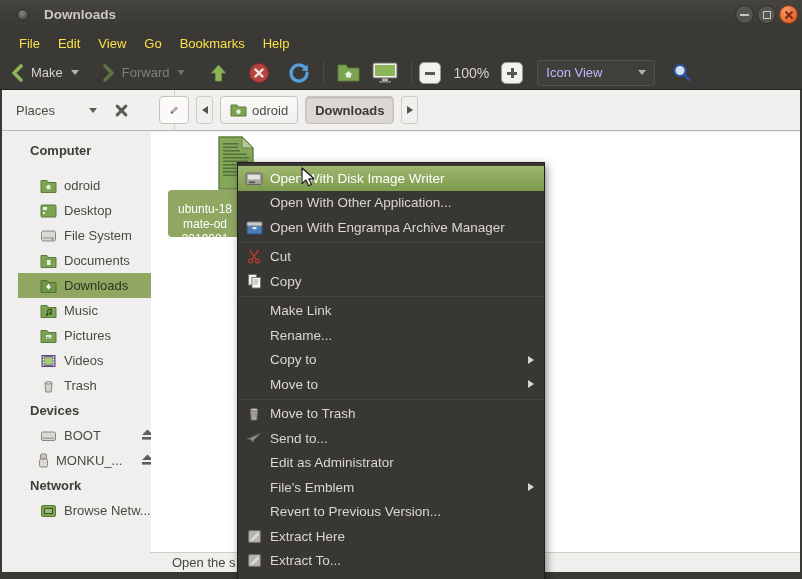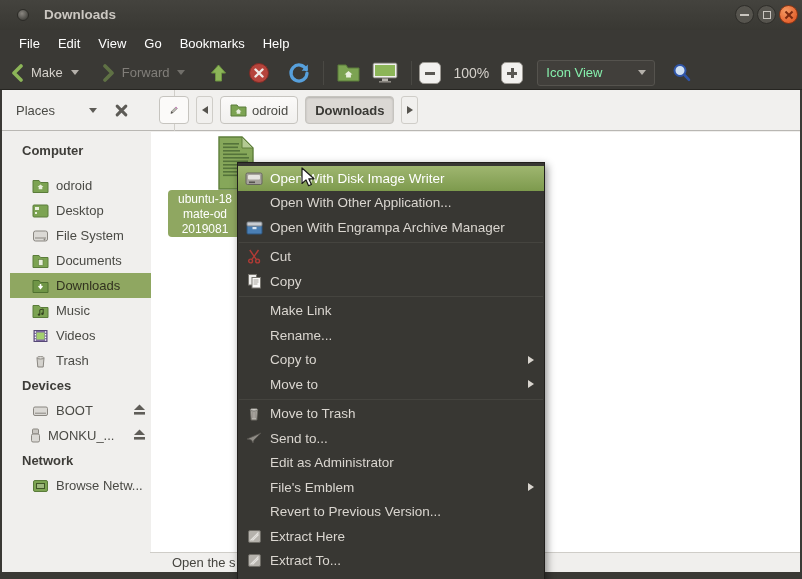--- a/index.html
+++ b/index.html
@@ -15,37 +15,37 @@
   .title{left:44px;top:7px;font-weight:bold;color:#cbc7c1;font-size:13.5px;}
   .winbtn{top:5px;width:19px;height:19px;border-radius:50%;background:#56544e;border:1px solid #2e2d29;}
   .winbtn .bar{position:absolute;left:4px;top:8px;width:9px;height:2px;background:#c9c5bf;}
   .winbtn .sq{position:absolute;left:4.5px;top:4.5px;width:8px;height:8px;border:1.5px solid #c9c5bf;}
   .winbtn.close{background:radial-gradient(circle at 35% 30%,#f49a63,#e4602c 75%);border-color:#8a3514;}
   .winbtn .x1,.winbtn .x2{position:absolute;left:4px;top:8px;width:10px;height:2px;background:#7c2a10;}
   .winbtn .x1{transform:rotate(45deg);} .winbtn .x2{transform:rotate(-45deg);}
 
   
   .menubar{left:0;top:30px;width:802px;height:26px;display:flex;align-items:center;padding-left:10px;gap:0;}
-  .mb-item{padding:3px 9px;color:#ffffff;}
+  .mb-item{padding:3px 9px;color:#fde047;}
 
   
   .toolbar{left:0;top:56px;width:802px;height:34px;display:flex;align-items:center;
            border-bottom:1px solid #262521;}
   .tb-btn{display:flex;align-items:center;gap:6px;padding:3px 6px;border-radius:3px;}
   .caret{width:0;height:0;border-left:4px solid transparent;border-right:4px solid transparent;
          border-top:5px solid #b5b1ab;margin-left:2px;}
   .dim{opacity:.45;}
   .tb-sep{width:1px;height:24px;background:#2b2a26;border-right:1px solid #4a4944;margin:0 7px;}
   .sqbtn{width:22px;height:22px;background:#f2f1ef;border:1px solid #9b9892;border-radius:5px;
          position:relative;}
   .sqbtn .minus{position:absolute;left:5px;top:9.5px;width:10px;height:2.5px;background:#5a5853;}
   .sqbtn .plus1{position:absolute;left:5px;top:9.5px;width:10px;height:2.5px;background:#5a5853;}
   .sqbtn .plus2{position:absolute;left:8.8px;top:5.8px;width:2.5px;height:10px;background:#5a5853;}
   .combo{width:118px;height:26px;background:#413f3b;border:1px solid #55534e;border-radius:3px;
-         display:flex;align-items:center;padding:0 8px;color:#86efac;}
+         display:flex;align-items:center;padding:0 8px;color:#c4b5fd;}
   .combo .caret{margin-left:auto;}
 
   
   .body-area{left:2px;top:90px;width:798px;height:482px;background:#f0efed;}
   .locbar{position:absolute;left:0;top:0;width:798px;height:41px;background:#f1f0ee;
           border-bottom:1px solid #b9b7b3;color:#4a4a45;}
   .places-wrap{position:absolute;left:0;top:0;width:173px;height:41px;border-right:1px solid #d0cec9;
                display:flex;align-items:center;}
   .dcaret{width:0;height:0;border-left:4.5px solid transparent;border-right:4.5px solid transparent;
           border-top:5.5px solid #5d5b56;}
@@ -53,33 +53,33 @@
          display:flex;align-items:center;padding:0 9px;gap:5px;color:#4a4a45;}
   .crumb.active{background:#dbd8d4;box-shadow:inset 0 1px 2px rgba(0,0,0,.18);font-weight:bold;color:#3a3935;}
   .navsq{width:17px;height:28px;border:1px solid #cfcdc8;border-radius:3px;display:flex;align-items:center;
          justify-content:center;background:#f1f0ee;}
   .tri-l{width:0;height:0;border-top:4.5px solid transparent;border-bottom:4.5px solid transparent;
          border-right:6px solid #55534e;}
   .tri-r{width:0;height:0;border-top:4.5px solid transparent;border-bottom:4.5px solid transparent;
          border-left:6px solid #55534e;}
 
   
-  .sidebar{position:absolute;left:8px;top:42px;width:148px;height:420px;background:#f0efed;
+  .sidebar{position:absolute;left:16px;top:42px;width:148px;height:420px;background:#f0efed;
            border-right:1px solid #d0cec9;padding-top:6px;color:#4a4a45;}
   .sb-header{height:25px;display:flex;align-items:center;padding-left:12px;font-weight:bold;color:#3e3d39;}
   .sb-item{height:25px;display:flex;align-items:center;padding-left:22px;gap:7px;position:relative;}
   .sb-item.sel{background:#8fa761;color:#31311f;}
   .sb-item .eject{position:absolute;right:10px;top:5px;}
   .statusbar{position:absolute;left:148px;top:462px;width:650px;height:20px;background:#f0efed;
              border-top:1px solid #cfcdc8;color:#45443f;display:flex;align-items:center;padding-left:22px;}
 
   
   .content{position:absolute;left:149px;top:42px;width:649px;height:420px;background:#ffffff;}
   .file-label{position:absolute;left:17px;top:58px;width:74px;height:47px;background:#8fa761;
-              border-radius:4px;color:#fff;font-size:12px;line-height:15px;text-align:center;padding-top:2px;
+              border-radius:4px;color:#fff;font-size:12px;line-height:15px;text-align:center;padding-top:12px;
               overflow:hidden;white-space:nowrap;}
 
   
   .cmenu{left:237px;top:162px;width:308px;background:#383733;border:1px solid #211f1c;
          box-shadow:2px 3px 8px rgba(0,0,0,.45);padding:3px 0 12px 0;z-index:50;}
   .mi{height:24.5px;display:flex;align-items:center;padding:0 10px 0 7px;color:#dad6d0;font-size:13.5px;position:relative;}
   .mi .mic{width:18px;height:17px;margin-right:7px;flex:0 0 18px;display:flex;align-items:center;justify-content:center;}
   .mi.hl{background:linear-gradient(#9fb670,#7d9a4d);color:#ffffff;}
   .msub{position:absolute;right:10px;width:0;height:0;border-top:4.5px solid transparent;
         border-bottom:4.5px solid transparent;border-left:6px solid #d8d4ce;}
@@ -265,20 +265,28 @@
         <svg width="17" height="14" viewBox="0 0 17 14">
             <path d="M1 1.5h6l1.5 2H16v10H1z" fill="#7ca352" stroke="#5a7c3a"></path>
             <path d="M7.8 10.5V5.8l3.4-.8v4.6" stroke="#33421f" stroke-width="1" fill="none"></path>
             <circle cx="7" cy="10.6" r="1.2" fill="#33421f"></circle>
             <circle cx="10.4" cy="9.8" r="1.2" fill="#33421f"></circle>
           </svg>
         <span>Music</span>
       </div>
       <div class="sb-item">
         <svg width="17" height="14" viewBox="0 0 17 14">
+            <path d="M1 1.5h6l1.5 2H16v10H1z" fill="#7ca352" stroke="#5a7c3a"></path>
+            <rect x="5.5" y="5.5" width="6.5" height="5" fill="#e9efdd" stroke="#5a7c3a" stroke-width=".6"></rect>
+            <path d="M6 9.5l1.8-2 1.4 1.4 1.2-1 1.3 1.6z" fill="#6f9546"></path>
+          </svg>
+        <span>Pictures</span>
+      </div>
+      <div class="sb-item">
+        <svg width="17" height="14" viewBox="0 0 17 14">
             <rect x="2" y="1.5" width="13" height="11" fill="#7e6ba0" stroke="#564876"></rect>
             <rect x="4.5" y="3.5" width="8" height="7" fill="#a4d06e"></rect>
             <rect x="2.8" y="2.3" width="1.2" height="1.4" fill="#fff"></rect>
             <rect x="2.8" y="5" width="1.2" height="1.4" fill="#fff"></rect>
             <rect x="2.8" y="7.7" width="1.2" height="1.4" fill="#fff"></rect>
             <rect x="2.8" y="10.3" width="1.2" height="1.4" fill="#fff"></rect>
             <rect x="13" y="2.3" width="1.2" height="1.4" fill="#fff"></rect>
             <rect x="13" y="5" width="1.2" height="1.4" fill="#fff"></rect>
             <rect x="13" y="7.7" width="1.2" height="1.4" fill="#fff"></rect>
             <rect x="13" y="10.3" width="1.2" height="1.4" fill="#fff"></rect>

